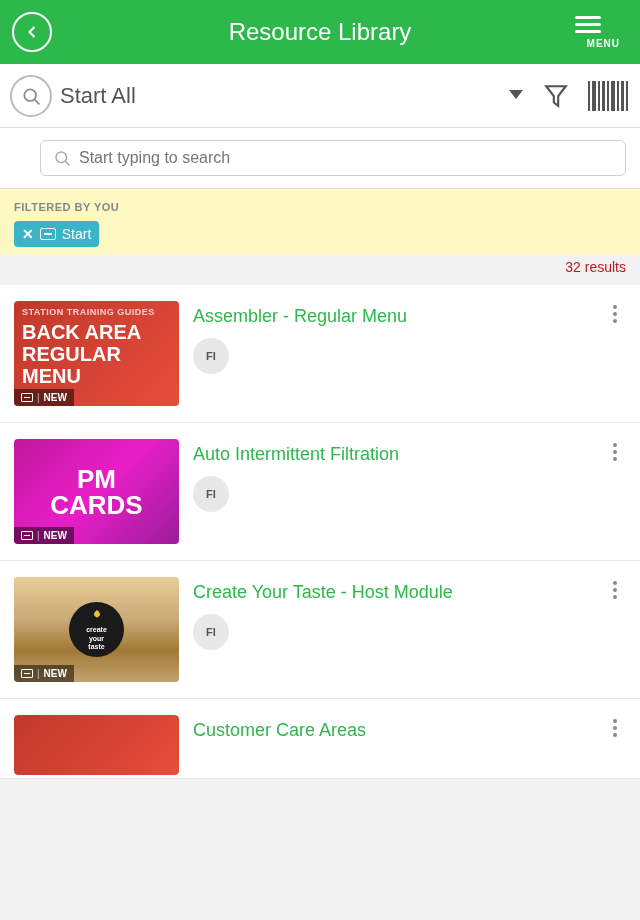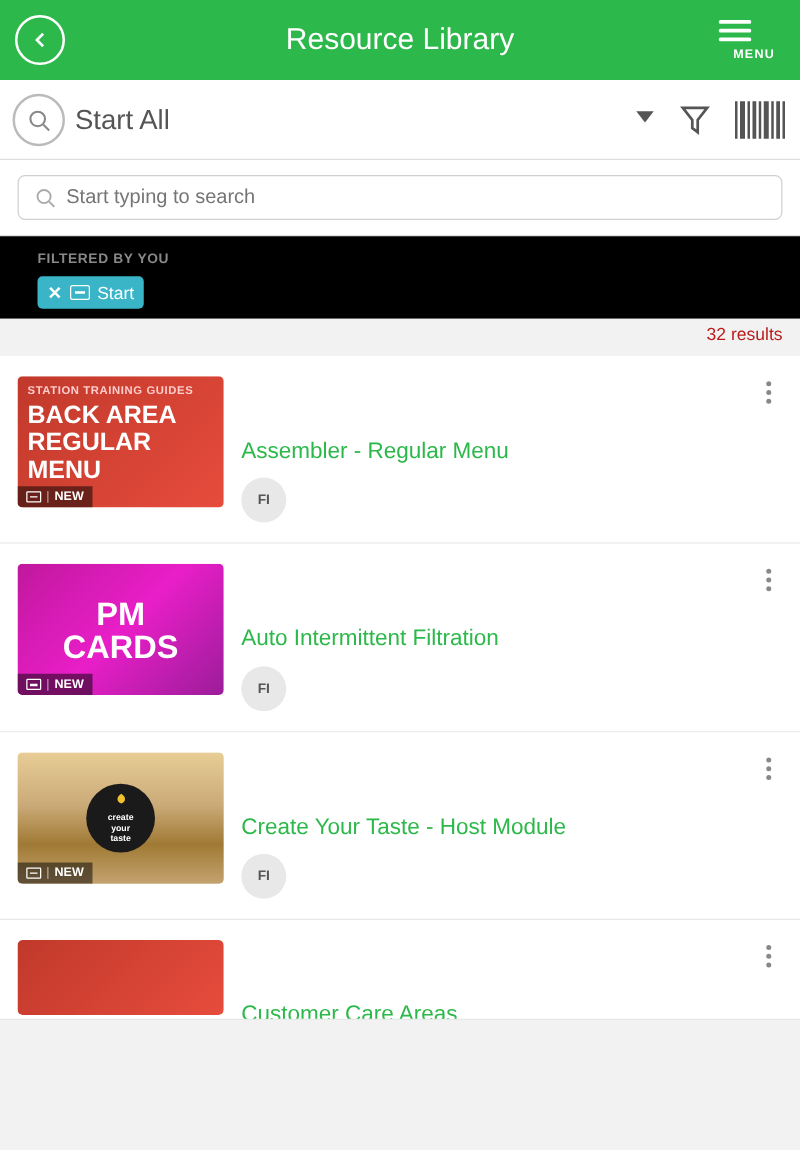--- a/index.html
+++ b/index.html
@@ -150,42 +150,43 @@
       border-bottom: 1px solid #e0e0e0;
     }
     .search-input-wrap {
       border: 1.5px solid #d0d0d0;
       border-radius: 6px;
       display: flex;
       align-items: center;
       padding: 8px 12px;
       gap: 8px;
       background: white;
+      margin-left: 26px;
     }
     .search-input-wrap svg {
       width: 18px;
       height: 18px;
       stroke: #aaa;
       stroke-width: 2;
       fill: none;
       flex-shrink: 0;
     }
     .search-input-wrap input {
       border: none;
       outline: none;
       font-size: 16px;
       color: #aaa;
       width: 100%;
       background: transparent;
     }
 
     
     .filter-section {
-      background: #000000;
-      padding: 12px 30px 8px;
+      background: #fef9c3;
+      padding: 12px 14px 8px;
     }
     .filter-label {
       font-size: 11px;
       color: #888;
       font-weight: 600;
       letter-spacing: 0.5px;
       margin-bottom: 8px;
     }
     .filter-tag {
       display: inline-flex;
@@ -370,21 +371,20 @@
     
     .thumb-customer {
       background: linear-gradient(135deg, #c0392b, #e74c3c);
       width: 100%;
       height: 100%;
     }
 
     .item-content {
       flex: 1;
       padding-top: 4px;
-      margin-top: 44px;
     }
     .item-title {
       font-size: 18px;
       color: #2db84b;
       font-weight: 400;
       line-height: 1.3;
       margin-bottom: 10px;
     }
     .item-fi-badge {
       width: 36px;

